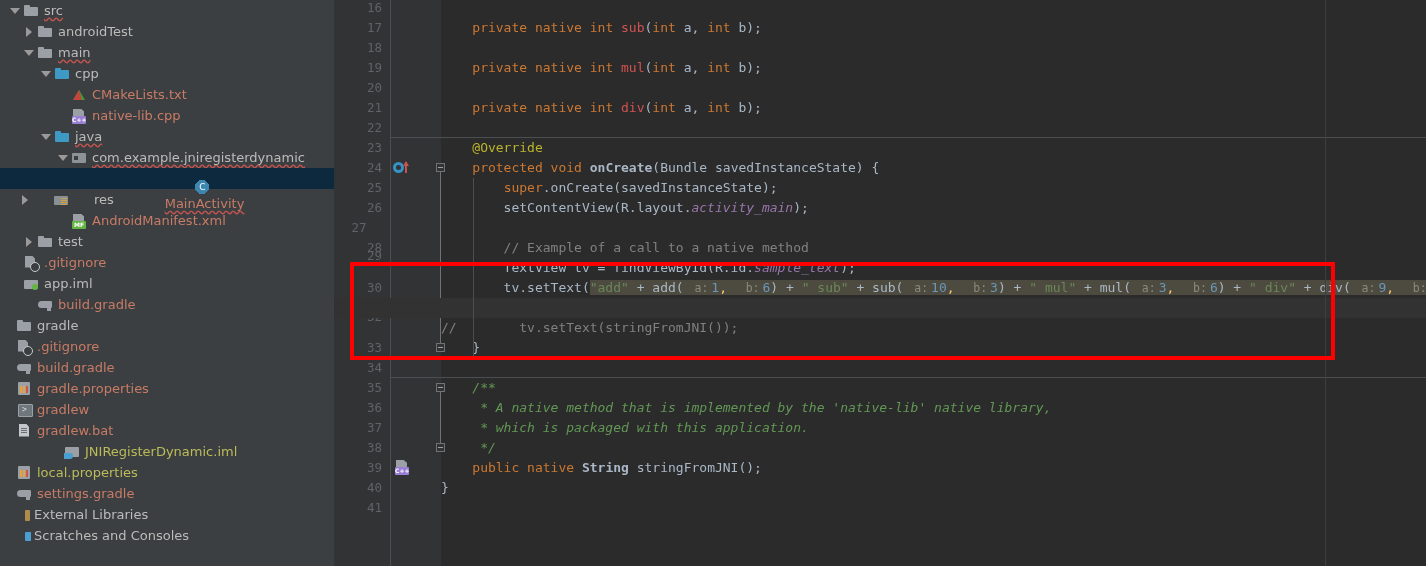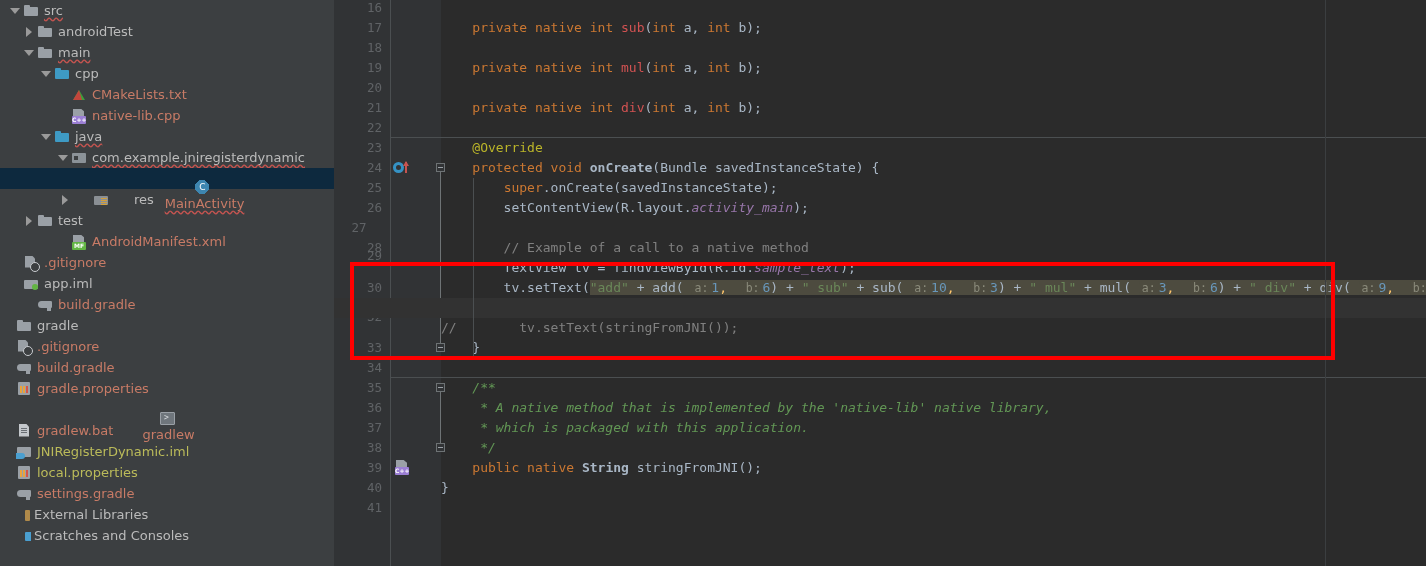--- a/index.html
+++ b/index.html
@@ -419,35 +419,35 @@
       <div class="tree-row" style="padding-left: 58px;">
         <span class="arrow down"></span>
         <span class="ticon ic-pkg"></span>
         <span class="tlabel wavy" style="color: rgb(187, 187, 187);">com.example.jniregisterdynamic</span>
       </div>
       <div class="tree-row selected" style="padding-left: 75px;">
         <span class="arrow none"></span>
         <span class="ticon ic-java-class"></span>
         <span class="tlabel wavy" style="color: rgb(200, 123, 102);">MainActivity</span>
       </div>
-      <div class="tree-row" style="padding-left: 60px; gap: 20px;">
+      <div class="tree-row" style="padding-left: 20px; gap: 20px;">
         <span class="arrow right"></span>
         <span class="ticon ic-folder-res"></span>
         <span class="tlabel" style="color: rgb(187, 187, 187);">res</span>
+      </div>
+      <div class="tree-row" style="padding-left: 58px;">
+        <span class="arrow none"></span>
+        <span class="ticon ic-mf"></span>
+        <span class="tlabel" style="color: rgb(200, 123, 102);">AndroidManifest.xml</span>
       </div>
       <div class="tree-row" style="padding-left: 24px;">
         <span class="arrow right"></span>
         <span class="ticon ic-folder"></span>
         <span class="tlabel" style="color: rgb(187, 187, 187);">test</span>
       </div>
-      <div class="tree-row" style="padding-left: 58px;">
-        <span class="arrow none"></span>
-        <span class="ticon ic-mf"></span>
-        <span class="tlabel" style="color: rgb(200, 123, 102);">AndroidManifest.xml</span>
-      </div>
       <div class="tree-row" style="padding-left: 10px;">
         <span class="arrow none"></span>
         <span class="ticon ic-gitignore"></span>
         <span class="tlabel" style="color: rgb(200, 123, 102);">.gitignore</span>
       </div>
       <div class="tree-row" style="padding-left: 10px;">
         <span class="arrow none"></span>
         <span class="ticon ic-folder-module"></span>
         <span class="tlabel" style="color: rgb(187, 187, 187);">app.iml</span>
       </div>
@@ -469,31 +469,31 @@
       <div class="tree-row" style="padding-left: 3px;">
         <span class="arrow none"></span>
         <span class="ticon ic-gradle"></span>
         <span class="tlabel" style="color: rgb(200, 123, 102);">build.gradle</span>
       </div>
       <div class="tree-row" style="padding-left: 3px;">
         <span class="arrow none"></span>
         <span class="ticon ic-props"></span>
         <span class="tlabel" style="color: rgb(200, 123, 102);">gradle.properties</span>
       </div>
-      <div class="tree-row" style="padding-left: 3px; flex-direction: column;">
+      <div class="tree-row" style="padding-left: 3px;">
         <span class="arrow none"></span>
         <span class="ticon ic-script"></span>
         <span class="tlabel" style="color: rgb(200, 123, 102);">gradlew</span>
       </div>
       <div class="tree-row" style="padding-left: 3px;">
         <span class="arrow none"></span>
         <span class="ticon ic-file"></span>
         <span class="tlabel" style="color: rgb(200, 123, 102);">gradlew.bat</span>
       </div>
-      <div class="tree-row" style="padding-left: 3px;">
+      <div class="tree-row" style="padding-left: 3px; margin-left: 48px;">
         <span class="arrow none"></span>
         <span class="ticon ic-iml"></span>
         <span class="tlabel" style="color: rgb(187, 187, 90);">JNIRegisterDynamic.iml</span>
       </div>
       <div class="tree-row" style="padding-left: 3px;">
         <span class="arrow none"></span>
         <span class="ticon ic-props"></span>
         <span class="tlabel" style="color: rgb(187, 187, 90);">local.properties</span>
       </div>
       <div class="tree-row" style="padding-left: 3px;">

